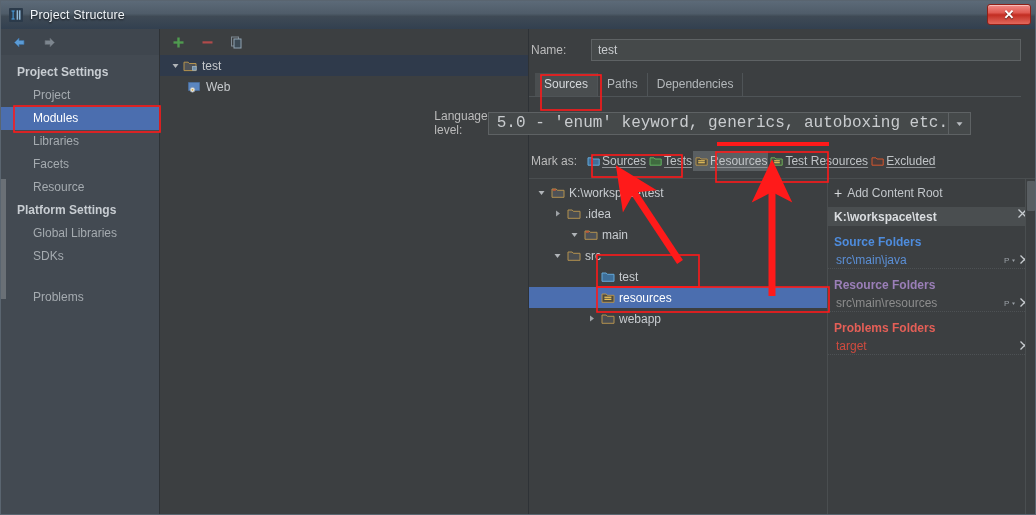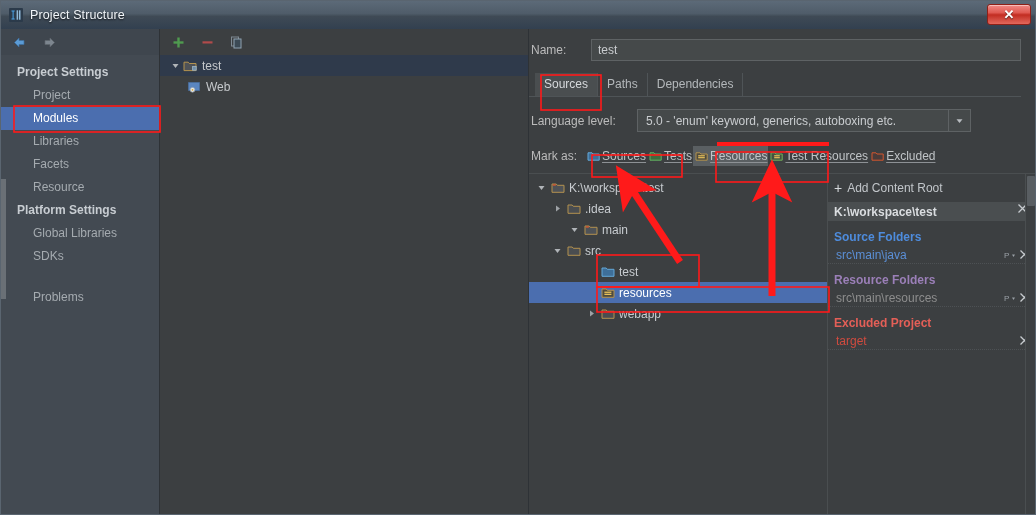--- a/index.html
+++ b/index.html
@@ -162,21 +162,21 @@
 
   .lang-row { display: flex; align-items: center; margin-top: 12px; padding-right: 64px; justify-content: flex-end; }
   .lang-label { width: 108px; padding-left: 2px; font-size: 12px; color: #bbbbbb; }
   .lang-combo {
     flex: 1 1 auto; height: 23px;
     background: #45494a;
     border: 1px solid #5e6264;
     display: flex; align-items: center;
     cursor: pointer;
   }
-  .lang-combo .lc-text { flex: 1 1 auto; padding-left: 8px; color: #c9cccf; font-size: 12px; white-space: nowrap; }
+  .lang-combo .lc-text { flex: 1 1 auto; padding-left: 8px; color: #c9cccf; font-size: 16px; white-space: nowrap; font-family: Liberation Mono, monospace; }
   .lang-combo .lc-arrow {
     width: 22px; height: 100%;
     border-left: 1px solid #5e6264;
     display: flex; align-items: center; justify-content: center;
   }
 
   .mark-row { display: flex; align-items: center; margin-top: 14px; height: 20px; }
   .mark-label { padding-left: 2px; font-size: 12px; color: #bbbbbb; margin-right: 8px; white-space: nowrap;}
   .mark-btn {
     display: flex; align-items: center;
@@ -588,21 +588,21 @@
                 <path d="M8 5.5 L11 5.5 L9.5 8 Z" fill="#9aa0a6"></path>
               </svg>
             </span>
             <span class="xbtn">
               <svg width="11" height="11" viewBox="0 0 11 11">
                   <path d="M1.5 1.5 L9.5 9.5 M9.5 1.5 L1.5 9.5" stroke="#c8ccd0" stroke-width="1.3"></path>
                 </svg>
             </span>
           </div>
 
-          <div class="sect-title exc">Excluded Project</div>
+          <div class="sect-title exc">Problems Folders</div>
           <div class="sect-row exc">
             <span class="path">target</span>
             <span class="xbtn">
               <svg width="11" height="11" viewBox="0 0 11 11">
                   <path d="M1.5 1.5 L9.5 9.5 M9.5 1.5 L1.5 9.5" stroke="#c8ccd0" stroke-width="1.3"></path>
                 </svg>
             </span>
           </div>
 
           <div id="right-scroll">

